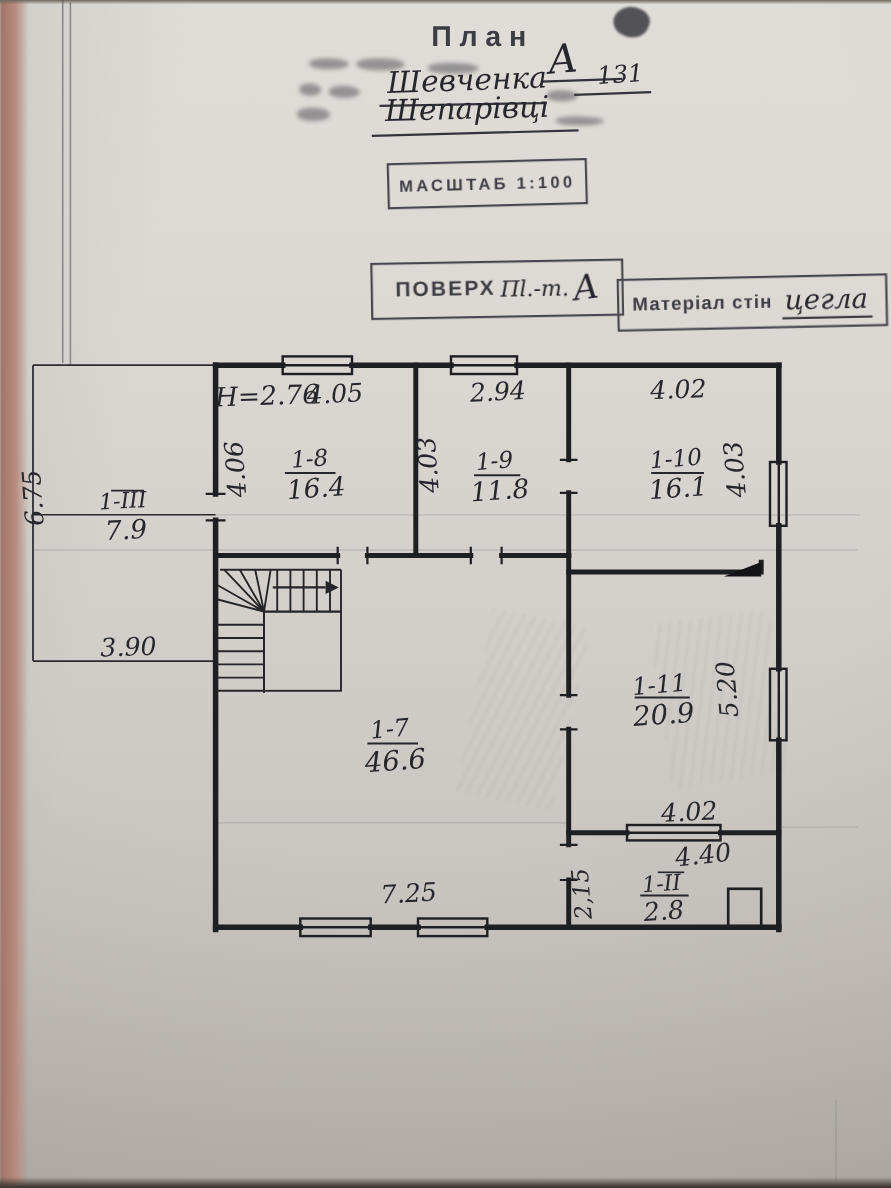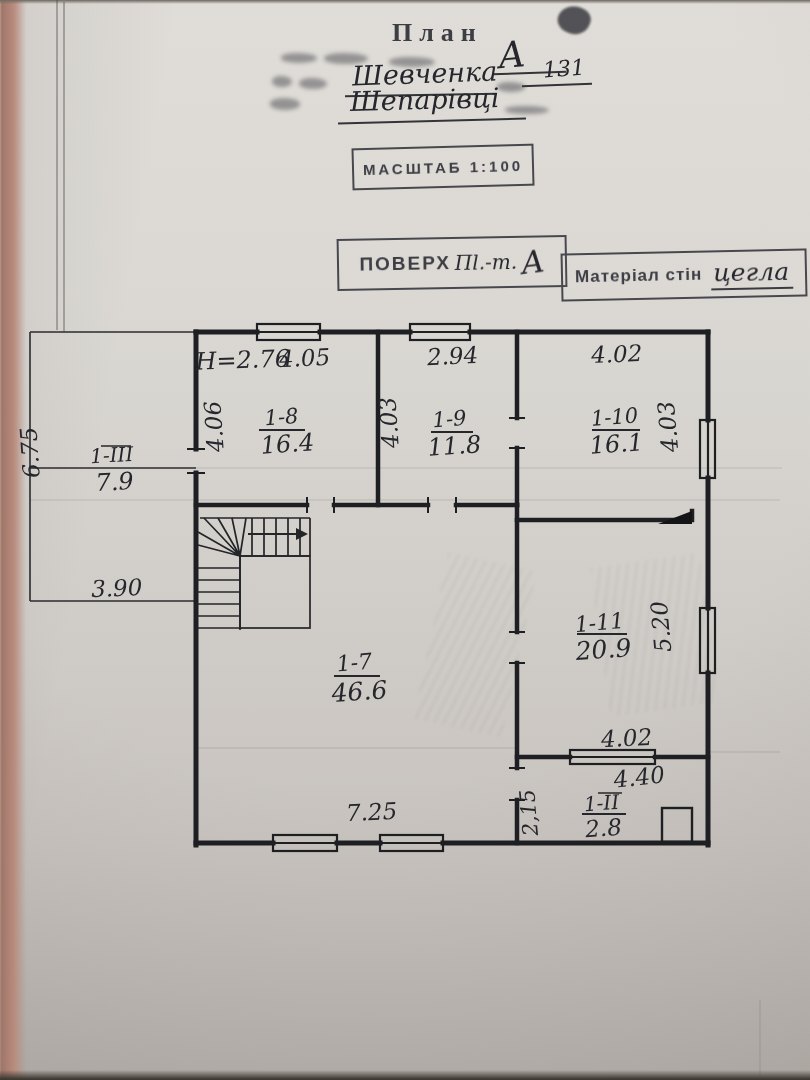--- a/index.html
+++ b/index.html
@@ -34,21 +34,21 @@
 </style>
 </head>
 <body>
 
 <div class="scene">
   <div class="paper"></div>
 
   <div class="photo-edge-left"></div>
   <div class="photo-edge-top"></div>
 
-  <div class="abs stamp-text" style="left:392px;top:18px;font-size:26px;letter-spacing:7px;font-family:Liberation Serif, serif;">План</div>
+  <div class="abs stamp-text" style="left:392px;top:18px;font-size:26px;letter-spacing:7px;font-family:Liberation Sans, sans-serif;">План</div>
   <div class="blob" style="left:558px;top:6px;width:32px;height:28px;transform:rotate(24deg);"></div>
 
   <div class="smudge" style="left:281px;top:53px;width:36px;height:10px;"></div>
   <div class="smudge" style="left:324px;top:53px;width:44px;height:11px;"></div>
   <div class="smudge" style="left:389px;top:57px;width:46px;height:10px;"></div>
   <div class="smudge" style="left:272px;top:76px;width:20px;height:11px;"></div>
   <div class="smudge" style="left:299px;top:78px;width:28px;height:11px;"></div>
   <div class="smudge" style="left:270px;top:98px;width:30px;height:12px;"></div>
   <div class="smudge" style="left:497px;top:82px;width:28px;height:10px;"></div>
   <div class="smudge" style="left:505px;top:106px;width:44px;height:8px;"></div>

